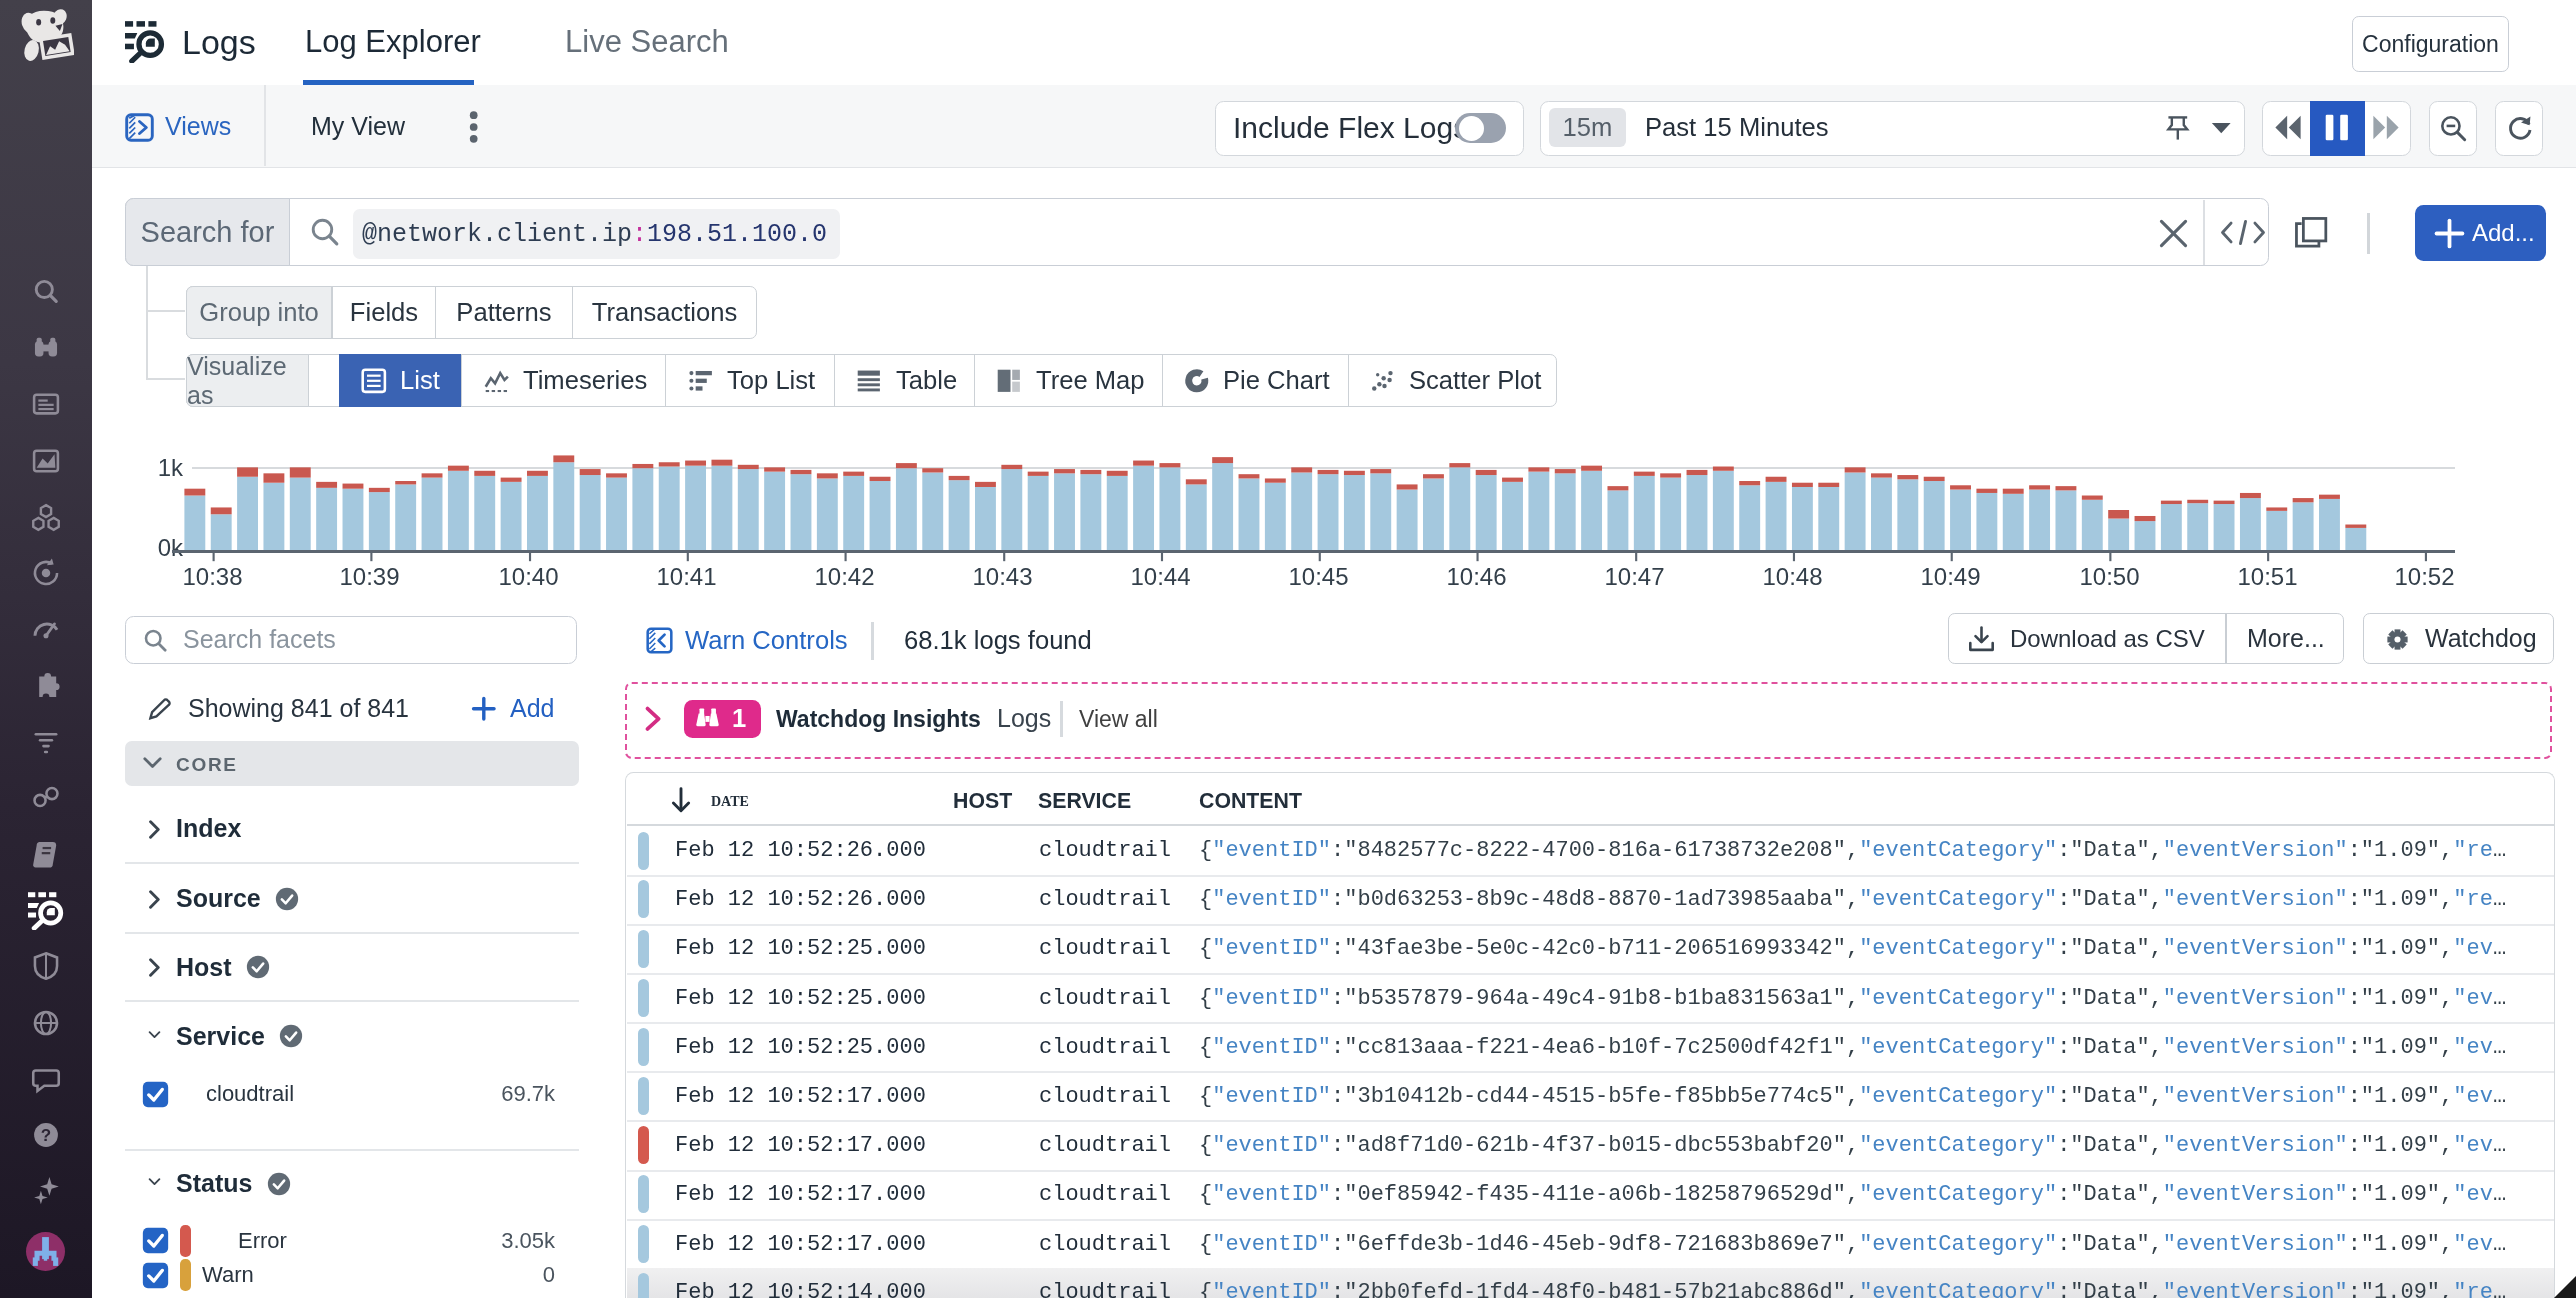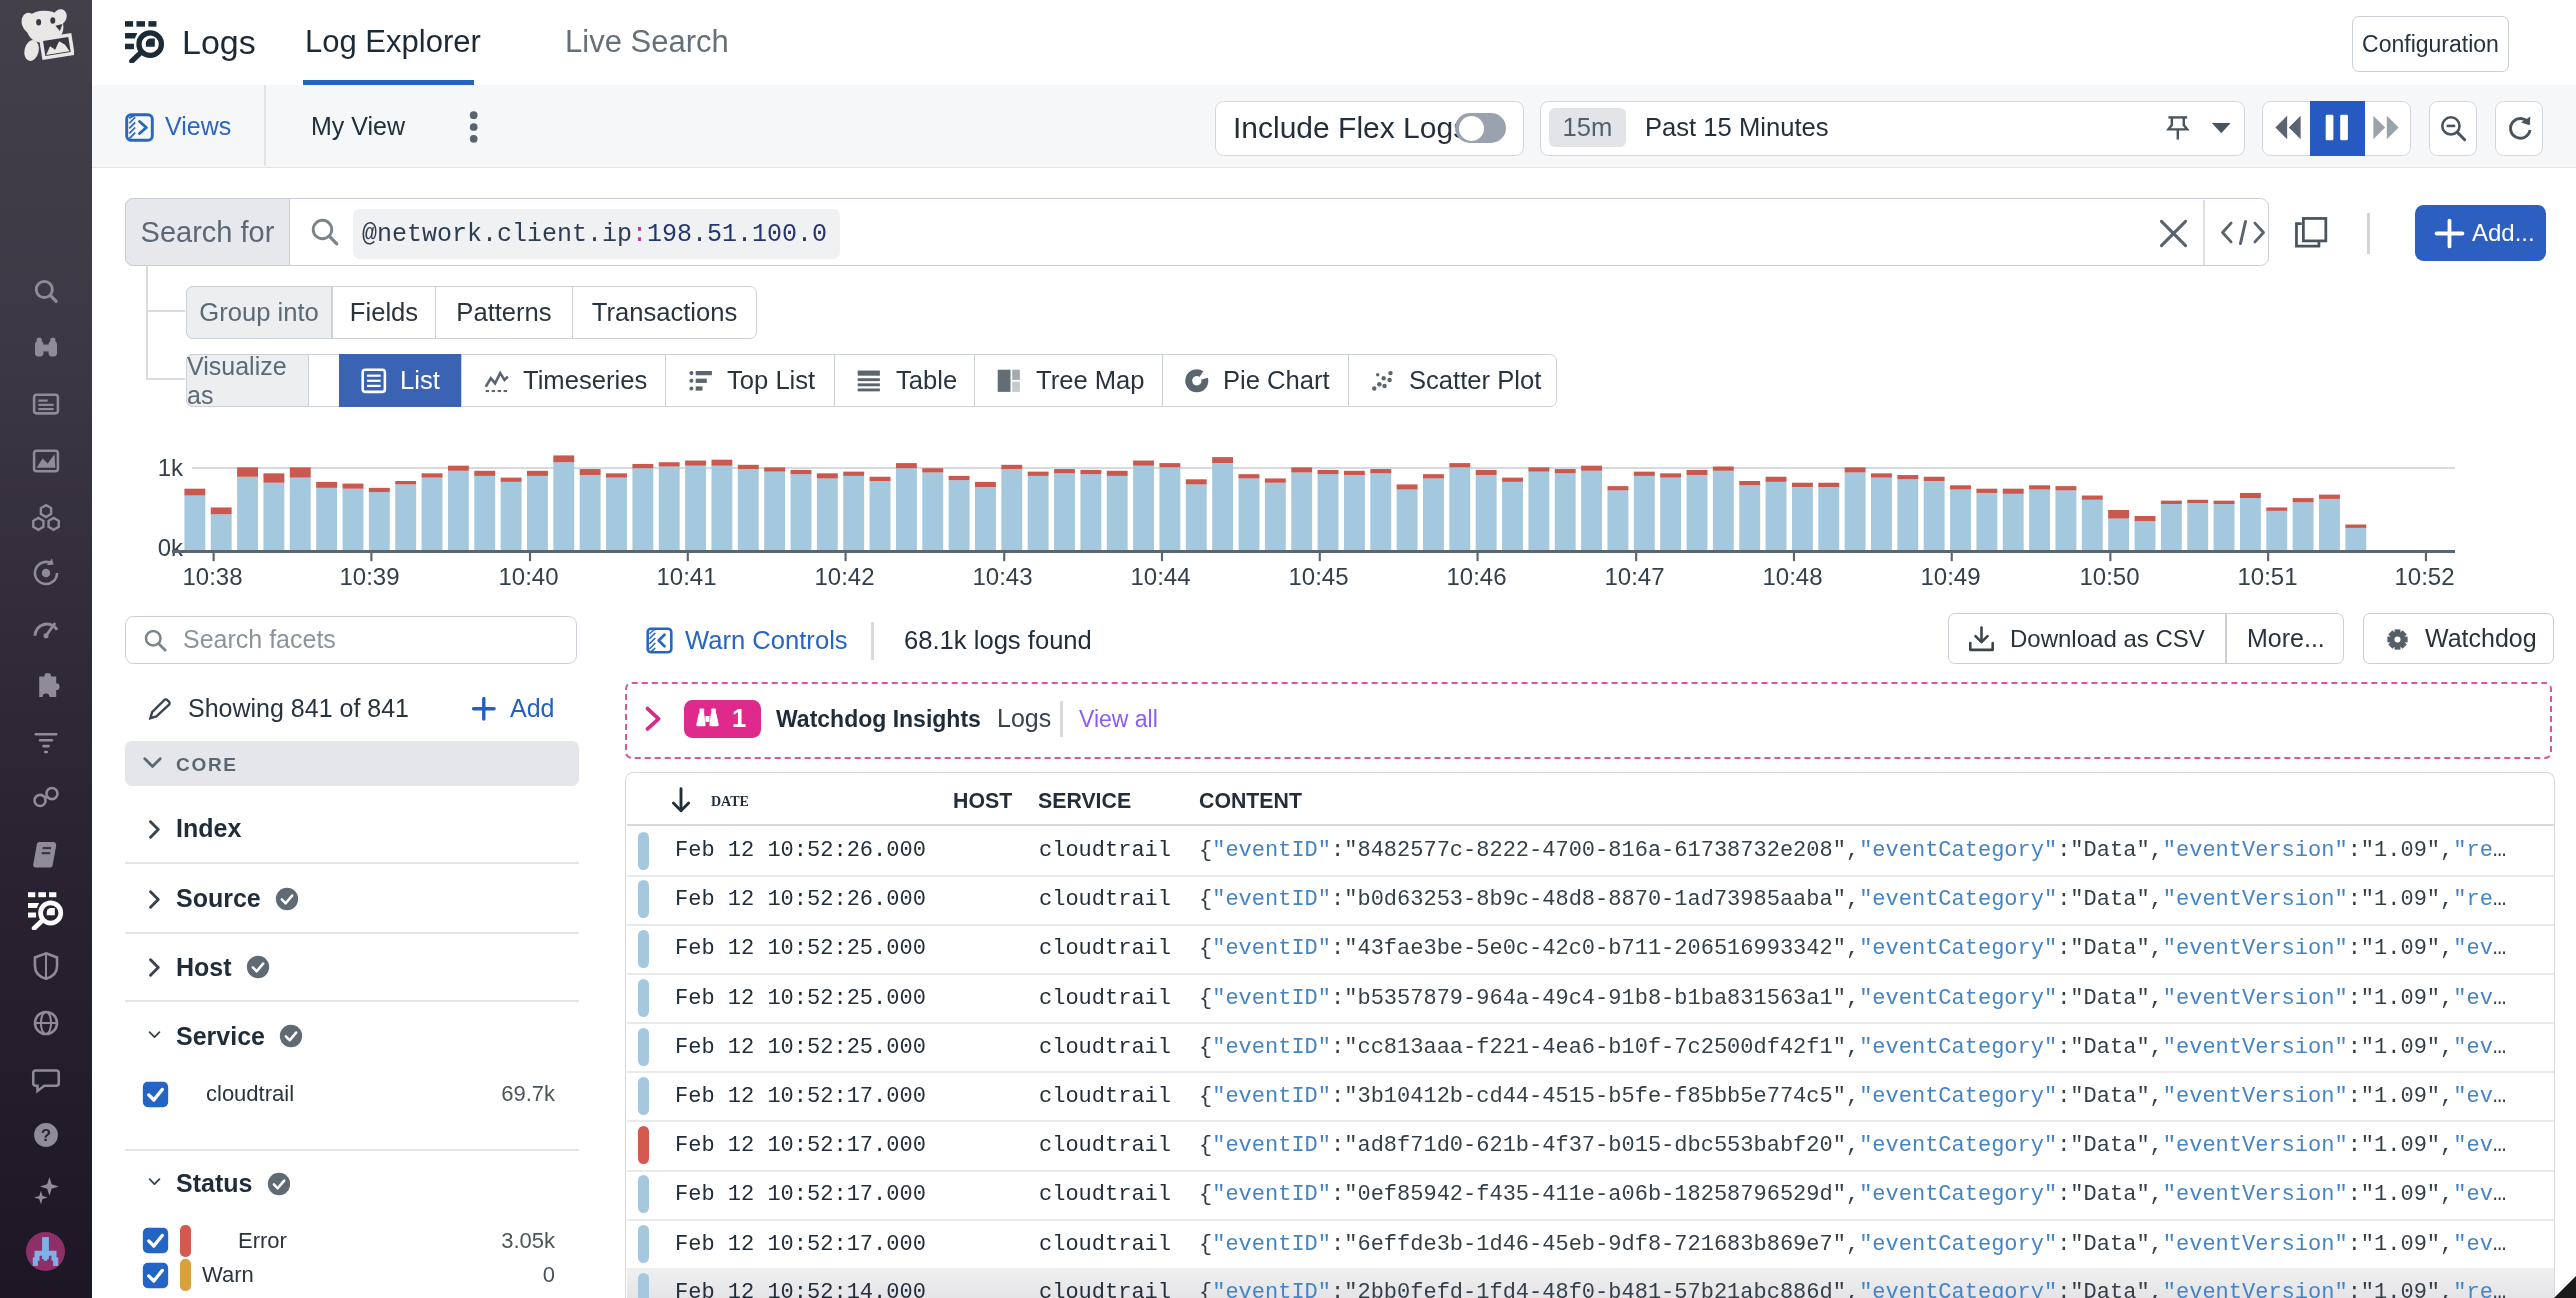--- a/index.html
+++ b/index.html
@@ -666,21 +666,21 @@
       <path d="M20 10 h6.5 l2.8 13.5 a1.8 1.8 0 0 1 -1.8 1.8 h-7.5 a1.8 1.8 0 0 1 -1.8 -1.8 Z"></path>
       <rect x="13.5" y="13" width="5" height="7"></rect>
       <rect x="6.5" y="4" width="5.5" height="7" rx="1"></rect>
       <rect x="20.5" y="4" width="5.5" height="7" rx="1"></rect>
     </g>
   </svg>
 <div style="position:absolute;left:732px;top:693px;height:51px;display:flex;align-items:center;font-size:25.6px;color:#ffffff;font-weight:700;font-family:'Liberation Sans', sans-serif;white-space:nowrap;">1</div>
 <div style="position:absolute;left:776px;top:696px;height:46px;display:flex;align-items:center;font-size:23px;color:#1e2b38;font-weight:700;font-family:'Liberation Sans', sans-serif;white-space:nowrap;">Watchdog Insights</div>
 <div style="position:absolute;left:997px;top:694px;height:49px;display:flex;align-items:center;font-size:25px;color:#39434d;font-weight:400;font-family:'Liberation Sans', sans-serif;white-space:nowrap;">Logs</div>
 <div style="position:absolute;left:1060px;top:701px;width:2.6px;height:36px;background:#d6dade;"></div>
-<div style="position:absolute;left:1079px;top:696px;height:46px;display:flex;align-items:center;font-size:23px;color:#8b5cf6;font-weight:400;font-family:'Liberation Sans', sans-serif;white-space:nowrap;">View all</div>
+<div style="position:absolute;left:1079px;top:696px;height:46px;display:flex;align-items:center;font-size:23px;color:#404040;font-weight:400;font-family:'Liberation Sans', sans-serif;white-space:nowrap;">View all</div>
 <div style="position:absolute;left:625px;top:772px;width:1930px;height:526px;background:#fff;border:1.7px solid #d5d9dd;border-bottom:none;border-radius:8.5px 8.5px 0 0;box-sizing:border-box;"></div>
 <svg style="position:absolute;left:670px;top:786px;" width="22" height="29" viewBox="0 0 26 34">
     <g stroke="#222e3a" stroke-width="3.4" fill="none" stroke-linecap="round" stroke-linejoin="round">
       <line x1="13" y1="3" x2="13" y2="28"></line>
       <path d="M4 20 L13 29 L22 20"></path>
     </g>
   </svg>
 <div style="position:absolute;left:711px;top:780px;height:43px;display:flex;align-items:center;font-size:14px;color:#222e3a;font-weight:700;font-family:Liberation Serif, serif;white-space:nowrap;">DATE</div>
 <div style="position:absolute;left:953px;top:780px;height:43px;display:flex;align-items:center;font-size:21.3px;color:#222e3a;font-weight:700;font-family:'Liberation Sans', sans-serif;white-space:nowrap;">HOST</div>
 <div style="position:absolute;left:1038px;top:780px;height:43px;display:flex;align-items:center;font-size:21.3px;color:#222e3a;font-weight:700;font-family:'Liberation Sans', sans-serif;white-space:nowrap;">SERVICE</div>

